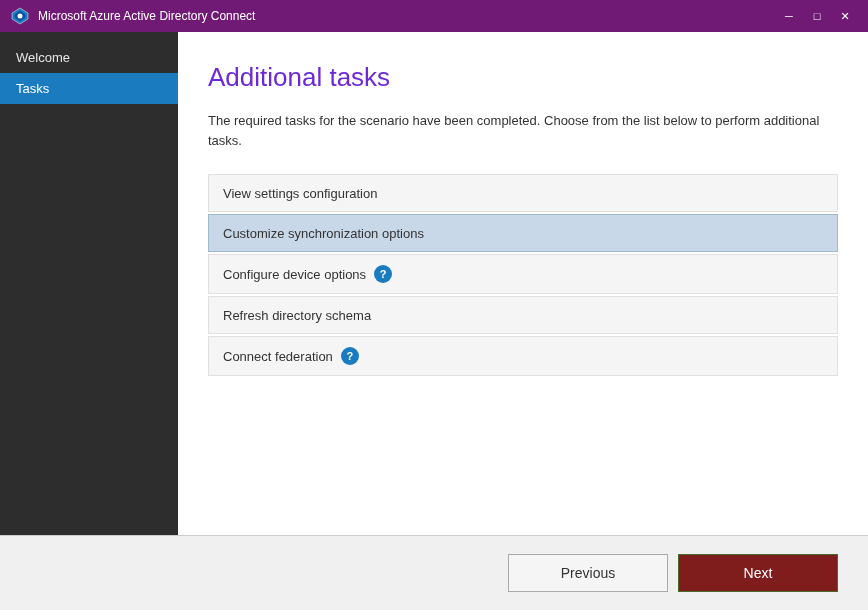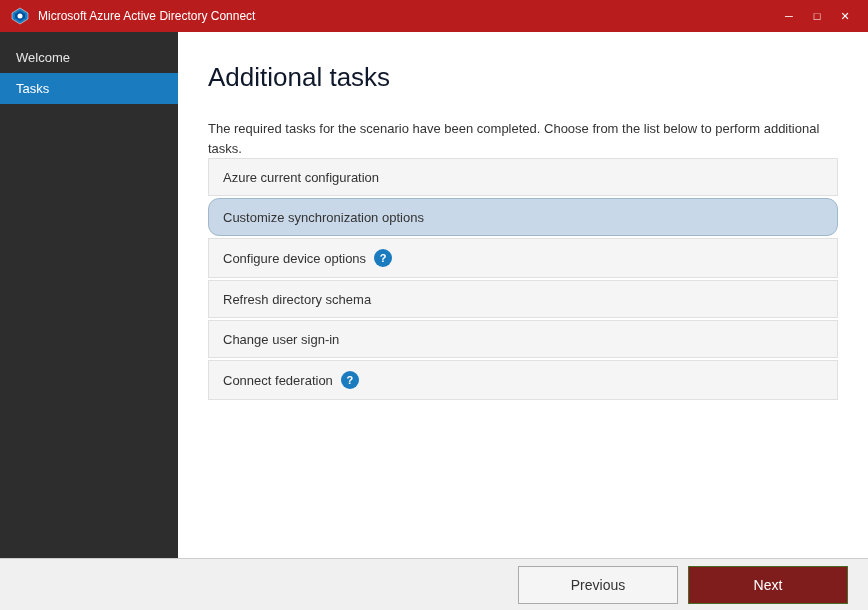--- a/index.html
+++ b/index.html
@@ -6,21 +6,21 @@
     body {
       font-family: 'Segoe UI', Arial, sans-serif;
       background: #2d2d2d;
       width: 868px;
       height: 610px;
       overflow: hidden;
       display: flex;
       flex-direction: column;
     }
     .titlebar {
-      background: #b91c1c;
+      background: #701a75;
       height: 32px;
       display: flex;
       align-items: center;
       padding: 0 10px;
       flex-shrink: 0;
     }
     .titlebar-icon {
       width: 20px;
       height: 20px;
       margin-right: 8px;
@@ -87,27 +87,28 @@
       background: #fff;
       padding: 30px 30px 20px 30px;
       overflow-y: auto;
       display: flex;
       flex-direction: column;
     }
 
     .page-title {
       font-size: 26px;
       font-weight: 300;
-      color: #0f172a;
-      margin-bottom: 26px;
+      color: #6d28d9;
+      margin-bottom: 18px;
     }
 
     .description {
       font-size: 13px;
       color: #333;
+      margin-bottom: 24px;
       line-height: 1.5;
       max-width: 620px;
     }
 
     .task-list {
       display: flex;
       flex-direction: column;
       gap: 2px;
       flex: 1;
     }
@@ -120,46 +121,45 @@
       color: #333;
       cursor: pointer;
       display: flex;
       align-items: center;
       gap: 8px;
       min-height: 38px;
     }
     .task-item.selected {
       background: #c8d8e8;
       border-color: #a0b8cc;
-      border-radius: 11px;
     }
 
     .help-icon {
       display: inline-flex;
       align-items: center;
       justify-content: center;
       width: 18px;
       height: 18px;
       border-radius: 50%;
       background: #1a7bbf;
       color: #fff;
       font-size: 11px;
       font-weight: bold;
       flex-shrink: 0;
       cursor: pointer;
     }
 
     .footer {
-      height: 52px;
+      height: 75px;
       background: #f0f0f0;
       border-top: 1px solid #ccc;
       display: flex;
       align-items: center;
       justify-content: flex-end;
-      padding: 0 20px;
+      padding: 0 30px;
       gap: 10px;
       flex-shrink: 0;
     }
 
     .btn {
       height: 38px;
       min-width: 160px;
       font-size: 14px;
       border: 1px solid #aaa;
       cursor: pointer;
@@ -205,40 +205,37 @@
     </div>
 
     <div class="main-content">
       <h1 class="page-title">Additional tasks</h1>
       <p class="description">The required tasks for the scenario have been completed. Choose from the list below to perform additional tasks.</p>
 
       <div class="task-list">
 
 
         <div class="task-item">
-          <span>Azure current configuration</span>
+          <span>View settings configuration</span>
         </div>
 
         <div class="task-item selected">
           <span>Customize synchronization options</span>
         </div>
 
         <div class="task-item">
           <span>Configure device options</span>
           <span class="help-icon">?</span>
         </div>
 
         <div class="task-item">
           <span>Refresh directory schema</span>
         </div>
 
 
-        <div class="task-item">
-          <span>Change user sign-in</span>
-        </div>
 
         <div class="task-item">
           <span>Connect federation</span>
           <span class="help-icon">?</span>
         </div>
 
 
       </div>
     </div>
   </div>

